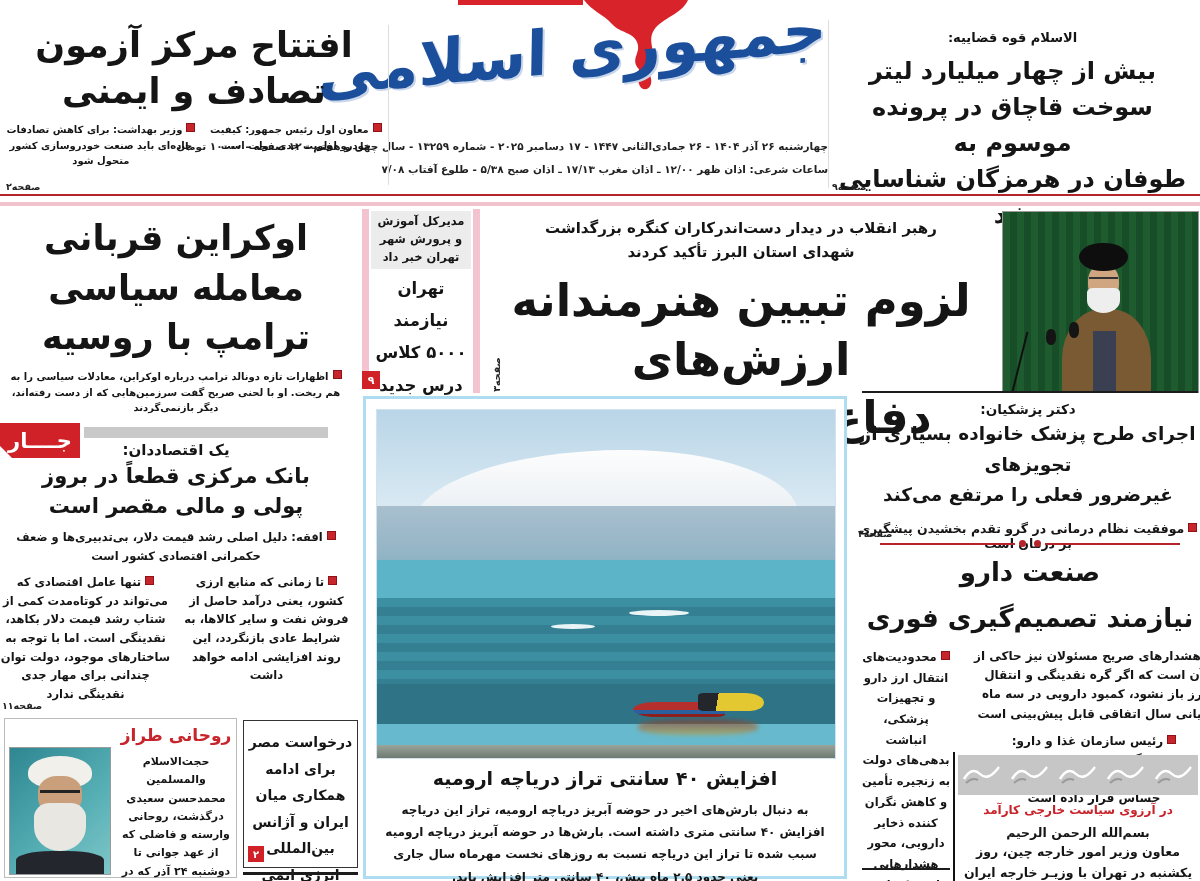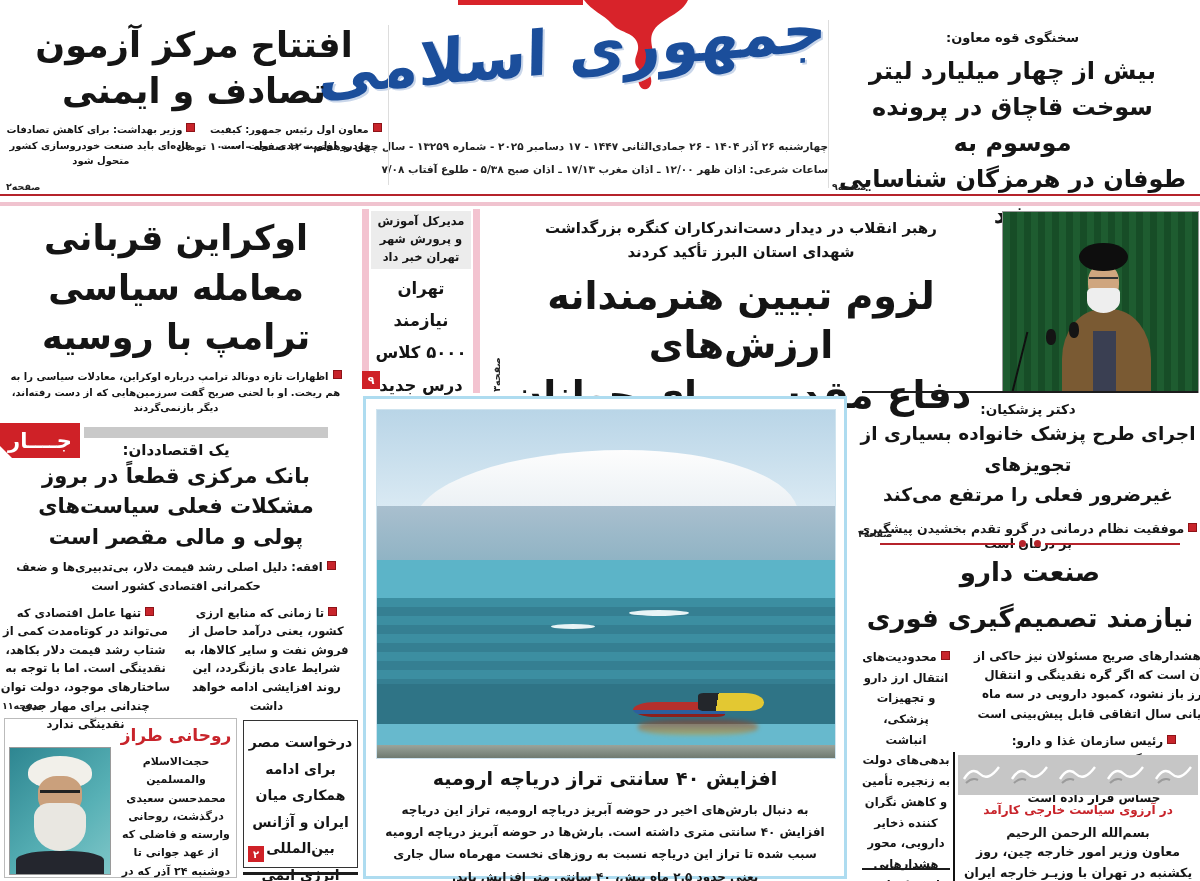--- a/index.html
+++ b/index.html
@@ -15,21 +15,21 @@
   .pinkline{background:#f0c3cf;}
   .pinkbar{background:#f3c3d0;}
   .darkrule{background:#1c1c1c;}
   
   .logo-text{font-size:62px;font-weight:bold;color:#1b4e9b;transform:rotate(-5deg) skewX(-6deg);
              text-shadow:2px 2px 0 #c9d6ea;letter-spacing:-2px;white-space:nowrap;}
   .smallmeta{font-size:10.5px;font-weight:bold;color:#222;white-space:nowrap;}
   
   .h-tl{font-size:35px;font-weight:bold;line-height:1.32;}
   .h-tr{font-size:24px;font-weight:bold;line-height:1.5;}
-  .h-leader{font-size:38px;font-weight:bold;line-height:1.3;letter-spacing:-.5px;}
+  .h-leader{font-size:45px;font-weight:bold;line-height:1.3;letter-spacing:-.5px;}
   .h-ukr{font-size:35px;font-weight:bold;line-height:1.42;}
   .h-econ{font-size:21px;font-weight:bold;line-height:1.45;}
   .h-pez{font-size:18.5px;font-weight:bold;line-height:1.65;}
   .h-pharma{font-size:26px;font-weight:bold;line-height:1.75;}
   .subtxt{font-size:10px;font-weight:bold;line-height:1.55;}
   .coltxt{font-size:11.5px;font-weight:bold;line-height:1.62;}
   .badge{background:#cf2127;color:#fff;font-weight:bold;display:flex;align-items:center;justify-content:center;}
   .graybox{background:#ececec;}
   .red-title{color:#c8242b;font-weight:bold;}
   
@@ -46,21 +46,21 @@
   .dotline .dot{width:7px;height:7px;border-radius:50%;background:#b5232b;margin:0 4px;}
   .vrot{transform:rotate(-90deg);transform-origin:center;}
   .pattern-band{background:#c6c6c6;display:flex;align-items:center;justify-content:space-around;overflow:hidden;}
 </style>
 </head>
 <body>
 
 <div id="page">
 
   <div class="abs" style="right:5px;top:30px;width:365px;height:162px;">
-    <div class="ctr kicker" style="font-size:13px;">سخنگوی قوه معاون:</div>
+    <div class="ctr kicker" style="font-size:13px;">الاسلام قوه قضاییه:</div>
     <div class="ctr h-tr" style="margin-top:8px;">
       <div>بیش از چهار میلیارد لیتر</div>
       <div>سوخت قاچاق در پرونده موسوم به</div>
       <div>طوفان در هرمزگان شناسایی شد</div>
     </div>
     <div class="abs pageref" style="left:2px;bottom:0;">صفحه۹</div>
   </div>
 
   <div class="abs" style="left:828px;top:20px;width:1px;height:168px;background:#ddd;"></div>
 
@@ -139,21 +139,20 @@
       <span>جــــار</span>
       <span class="jar-notch"></span>
     </div>
     <div class="abs" style="left:84px;top:4px;width:244px;height:11px;background:#c9c9c9;"></div>
   </div>
 
   <div class="abs" style="left:0;top:441px;width:352px;height:272px;">
     <div class="ctr kicker" style="font-size:15px;">یک اقتصاددان:</div>
     <div class="ctr h-econ" style="margin-top:2px;">
       <div>بانک مرکزی قطعاً در بروز</div>
-      <div>مشکلات فعلی سیاست‌های</div>
       <div>پولی و مالی مقصر است</div>
     </div>
     <div class="coltxt ctr" style="margin-top:6px;"><span class="bullet-sq"></span><span>افقه: دلیل اصلی رشد قیمت دلار، بی‌تدبیری‌ها و ضعف حکمرانی اقتصادی کشور است</span></div>
     <div style="display:flex;gap:10px;margin-top:8px;">
       <div class="coltxt ctr" style="flex:1;"><span class="bullet-sq"></span><span>تا زمانی که منابع ارزی کشور، یعنی درآمد حاصل از فروش نفت و سایر کالاها، به شرایط عادی بازنگردد، این روند افزایشی ادامه خواهد داشت</span></div>
       <div class="coltxt ctr" style="flex:1;"><span class="bullet-sq"></span><span>تنها عامل اقتصادی که می‌تواند در کوتاه‌مدت کمی از شتاب رشد قیمت دلار بکاهد، نقدینگی است. اما با توجه به ساختارهای موجود، دولت توان چندانی برای مهار جدی نقدینگی ندارد</span></div>
     </div>
     <div class="abs pageref" style="left:2px;bottom:2px;">صفحه۱۱</div>
   </div>
 

